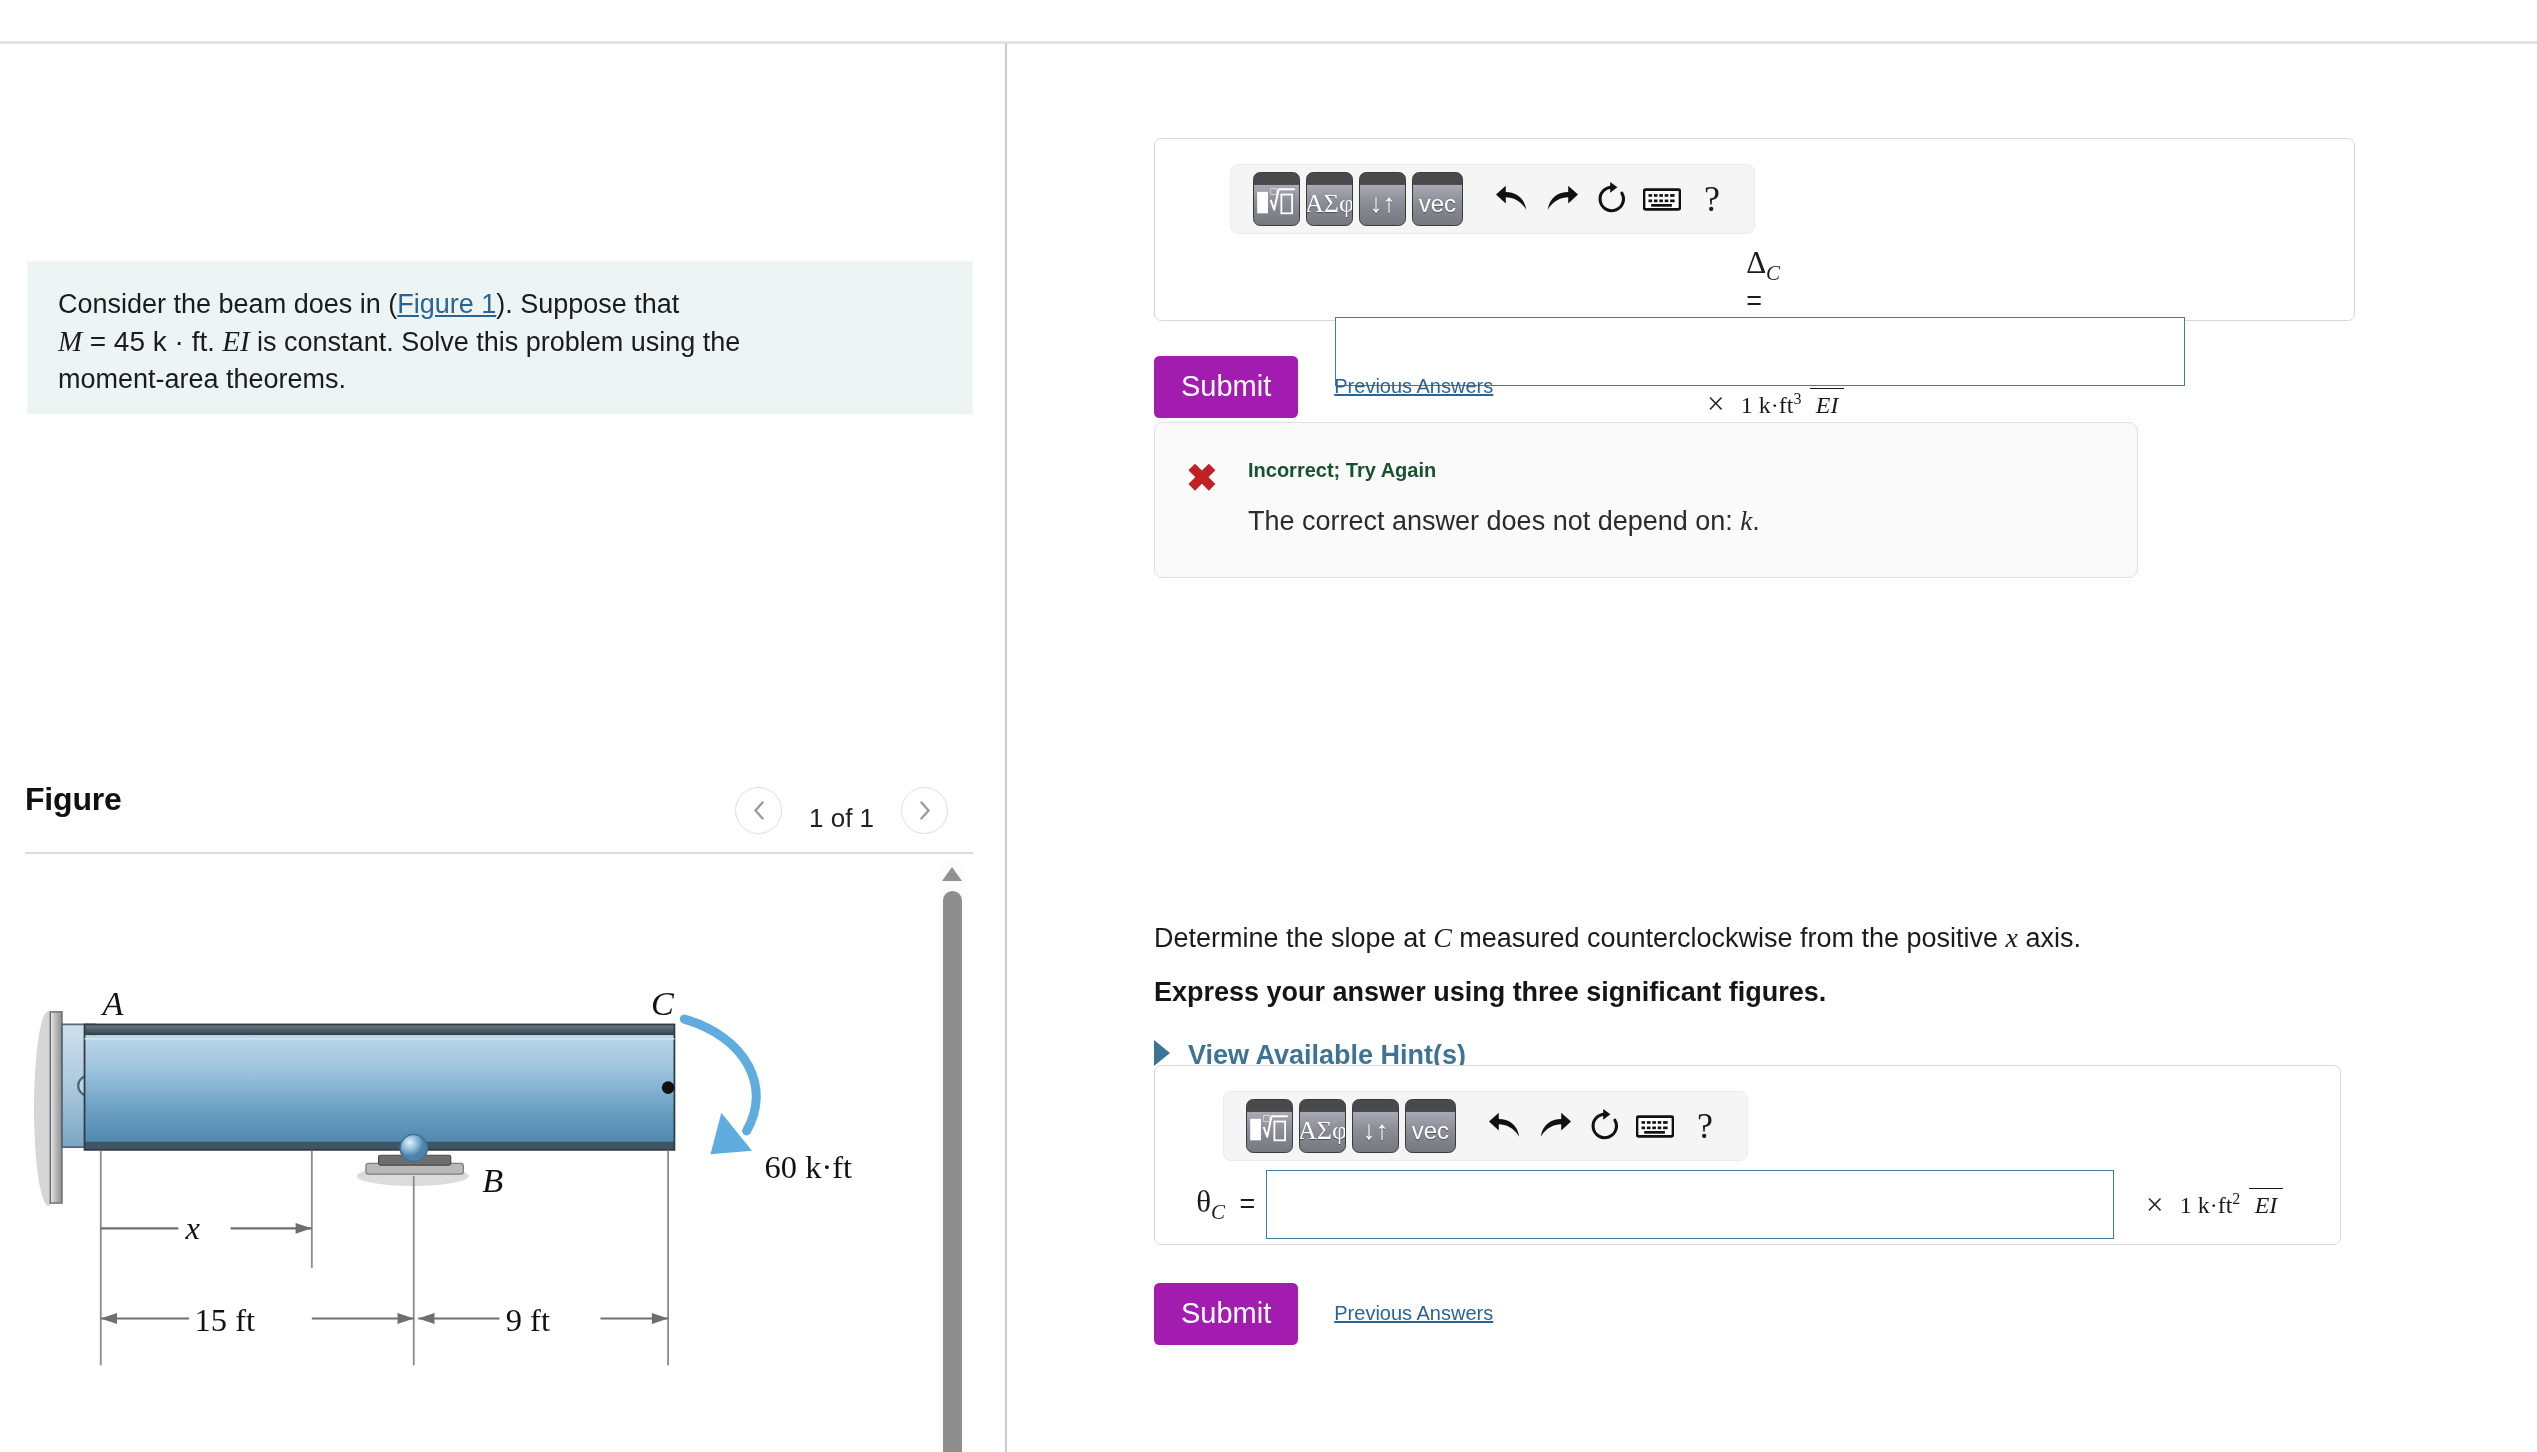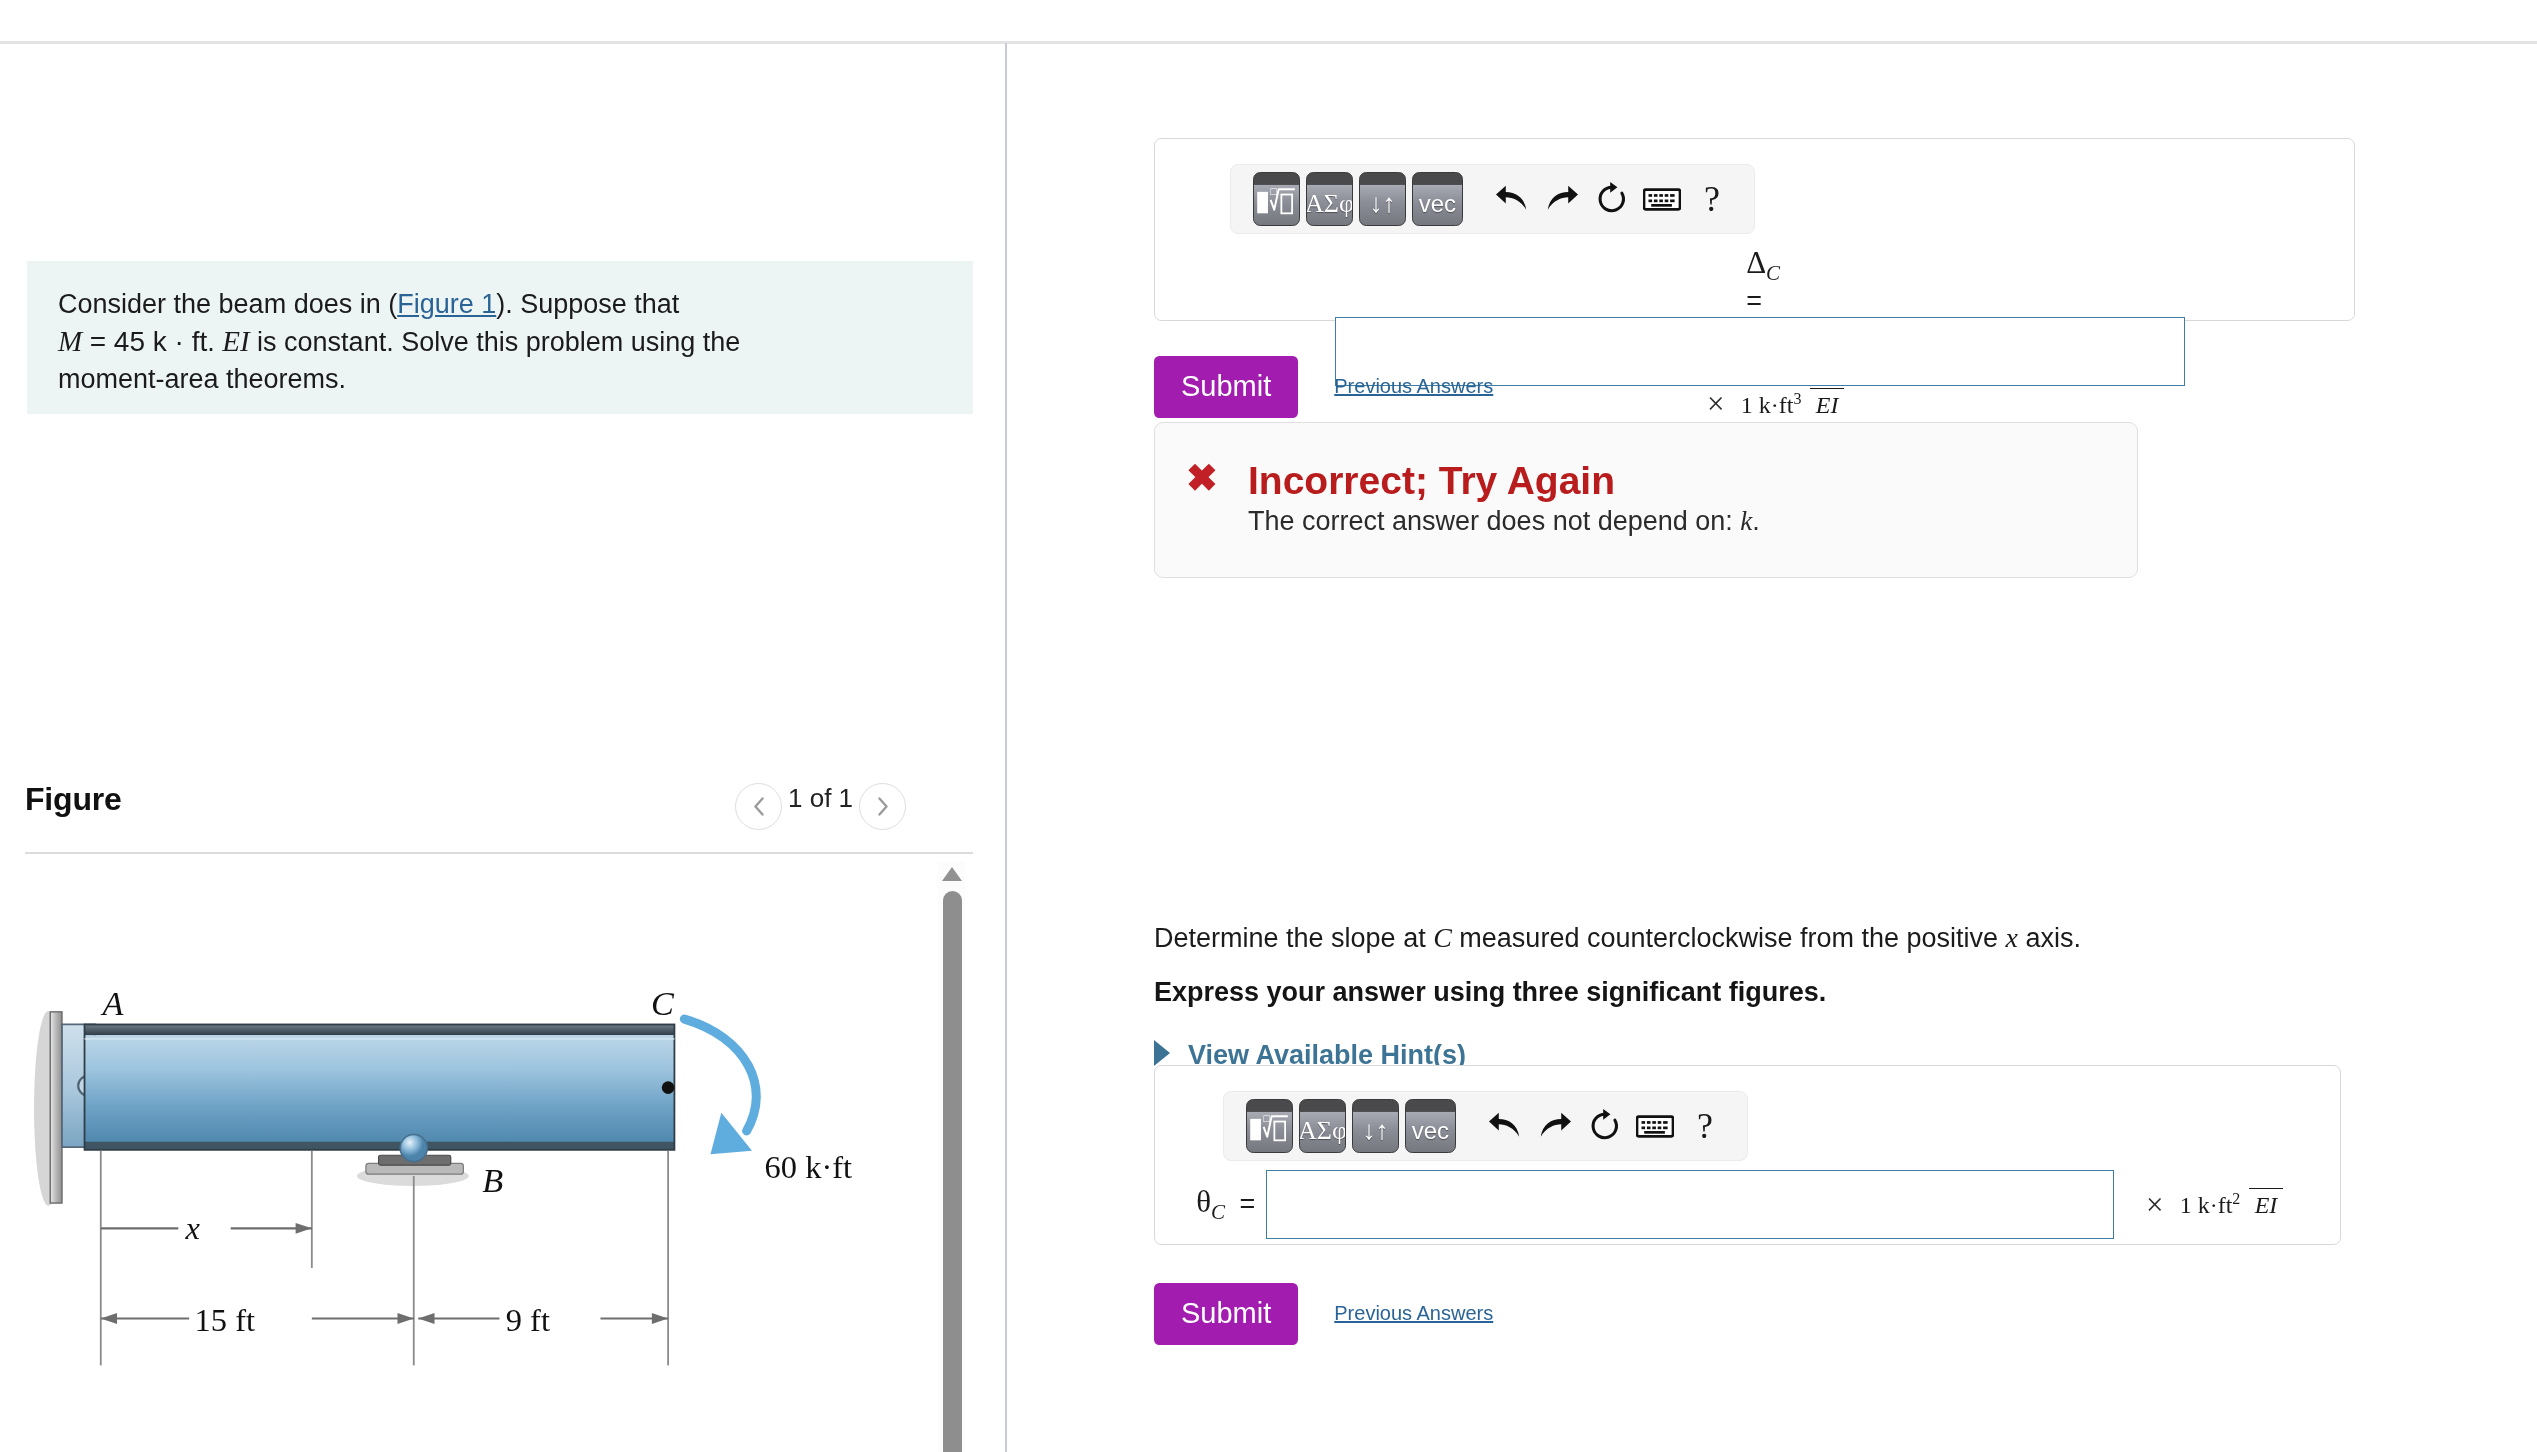--- a/index.html
+++ b/index.html
@@ -42,21 +42,21 @@
     font-family: Liberation Sans, sans-serif; font-style: normal; font-size: 28px;
   }
   .figlink { color: #2a6496; text-decoration: underline; cursor: pointer; }
 
   .figure-title {
     position: absolute; left: 25px; top: 738px;
     font-size: 32px; font-weight: bold; color: #111; letter-spacing: -0.2px;
   }
   .pager {
     position: absolute; left: 735px; top: 740px; width: 226px; height: 51px;
-    display: flex; align-items: flex-start; gap: 6px;
+    display: flex; align-items: flex-end; gap: 27px;
   }
   .pager-btn {
     width: 47px; height: 47px; border-radius: 50%;
     border: 1.8px solid #dedede; background: #fff;
     display: flex; align-items: center; justify-content: center;
     color: #9a9a9a; font-size: 24px; cursor: pointer;
   }
   .pager-label { font-size: 26px; color: #222; }
 
   .figure-rule {
@@ -180,21 +180,21 @@
     background: #fafafa; border: 1.8px solid #e0e0e0; border-radius: 9px;
     padding: 25px 0 0 31px;
   }
   .fb-x {
     position: absolute; left: 31px; top: 36px;
     color: #c02026; font-size: 38px; font-weight: bold; line-height: 1;
     font-family: "Liberation Sans", sans-serif;
   }
   .fb-title {
     position: absolute; left: 93px; top: 36px;
-    font-size: 39px; font-weight: bold; color: #b91c1c;
+    font-size: 20px; font-weight: bold; color: #14532d;
   }
   .fb-body {
     position: absolute; left: 93px; top: 83px;
     font-size: 27px; color: #2b2b2b;
   }
   .fb-body .mi { font-family: "Liberation Serif", serif; font-style: italic; font-size: 27px; }
 
   .part-header {
     position: absolute; left: 0px; top: 733px; width: 1530px; height: 95px;
     background: #f7f7f7; display: flex; align-items: center;

